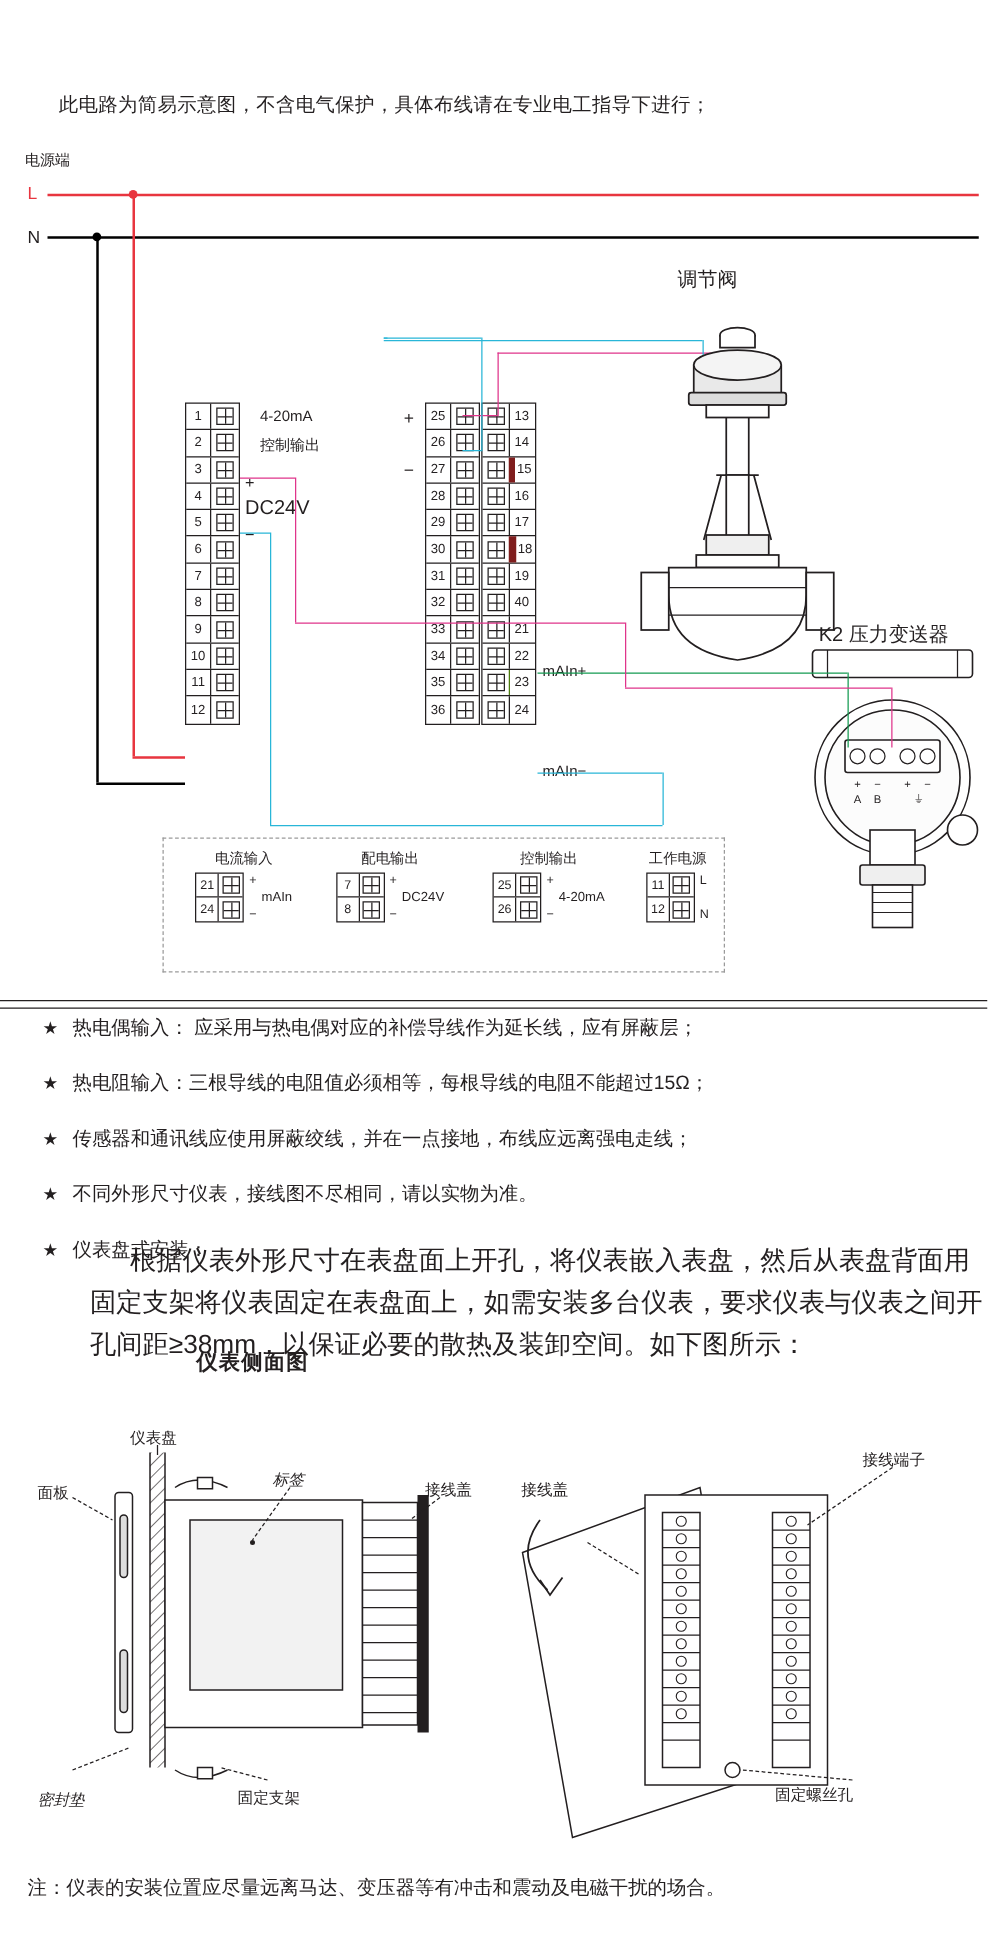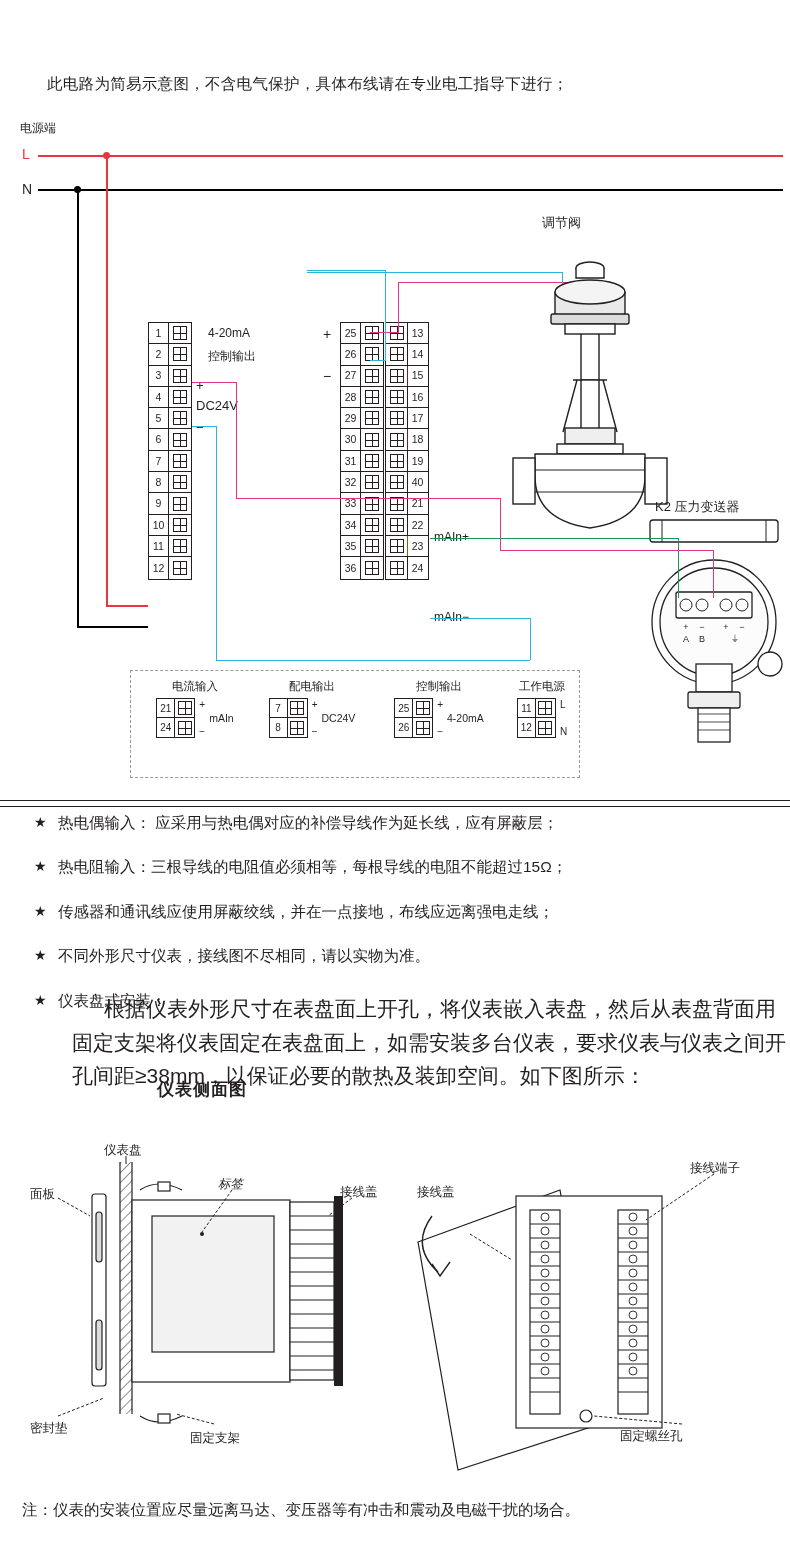--- a/index.html
+++ b/index.html
@@ -28,21 +28,21 @@
 
   .subtitle {
     position: absolute; left: 47px; top: 74px;
     font-size: 15.5px; letter-spacing: .3px;
   }
 
   
   .circuit { position: absolute; left: 0; top: 110px; width: 790px; height: 690px; }
 
   .lbl { position: absolute; font-size: 12px; white-space: nowrap; }
-  .lbl-b { position: absolute; font-size: 13px; white-space: nowrap; }
+  .lbl-b { position: absolute; font-size: 16px; white-space: nowrap; }
 
   
   .wire { position: absolute; }
   .hline { height: 0; border-top-style: solid; }
   .vline { width: 0; border-left-style: solid; }
 
   .red { border-color: #e8353f; }
   .blk { border-color: #000000; }
   .cyan { border-color: #29b6d8; }
   .mag { border-color: #e0348b; }
@@ -317,39 +317,39 @@
       <div class="trow">
           <div class="tscrew">
             <div class="screw"></div>
           </div>
           <div class="tnum" style="border-right:none; border-left:1px solid #231f20;">14</div>
         </div>
       <div class="trow">
           <div class="tscrew">
             <div class="screw"></div>
           </div>
-          <div class="tnum" style="border-right:none; border-left:1px solid #7f1d1d;">15</div>
+          <div class="tnum" style="border-right:none; border-left:5px solid #7f1d1d;">15</div>
         </div>
       <div class="trow">
           <div class="tscrew">
             <div class="screw"></div>
           </div>
           <div class="tnum" style="border-right:none; border-left:1px solid #231f20;">16</div>
         </div>
       <div class="trow">
           <div class="tscrew">
             <div class="screw"></div>
           </div>
           <div class="tnum" style="border-right:none; border-left:1px solid #231f20;">17</div>
         </div>
       <div class="trow">
           <div class="tscrew">
             <div class="screw"></div>
           </div>
-          <div class="tnum" style="border-right:none; border-left:1px solid #7f1d1d;">18</div>
+          <div class="tnum" style="border-right:none; border-left:6px solid #7f1d1d;">18</div>
         </div>
       <div class="trow">
           <div class="tscrew">
             <div class="screw"></div>
           </div>
           <div class="tnum" style="border-right:none; border-left:1px solid #231f20;">19</div>
         </div>
       <div class="trow">
           <div class="tscrew">
             <div class="screw"></div>
@@ -612,21 +612,21 @@
   <div class="sidetitle" style="left:157px; top:1078px;">仪表侧面图</div>
 
   <div class="mech">
 
     <div class="mlbl" style="left:104px; top:18px;">仪表盘</div>
     <div class="mlbl" style="left:30px; top:62px;">面板</div>
     <div class="mlbl" style="left:218px; top:52px;font-style:italic;">标签</div>
     <div class="mlbl" style="left:340px; top:60px;">接线盖</div>
     <div class="mlbl" style="left:417px; top:60px;">接线盖</div>
     <div class="mlbl" style="left:690px; top:36px;">接线端子</div>
-    <div class="mlbl" style="left:30px; top:296px;">密封垫</div>
+    <div class="mlbl" style="left:30px; top:308px;font-style:italic;">密封垫</div>
     <div class="mlbl" style="left:190px; top:306px;">固定支架</div>
     <div class="mlbl" style="left:620px; top:304px;">固定螺丝孔</div>
 
     <svg style="position:absolute; left:0; top:0;" width="790" height="380" viewBox="0 0 790 380">
       <defs>
         <pattern id="hatchpat" width="7" height="7" patternTransform="rotate(45)" patternUnits="userSpaceOnUse">
           <line x1="0" y1="0" x2="0" y2="7" stroke="#231f20" stroke-width="1"></line>
         </pattern>
       </defs>
       <g stroke="#231f20" fill="none" stroke-width="1.2">

